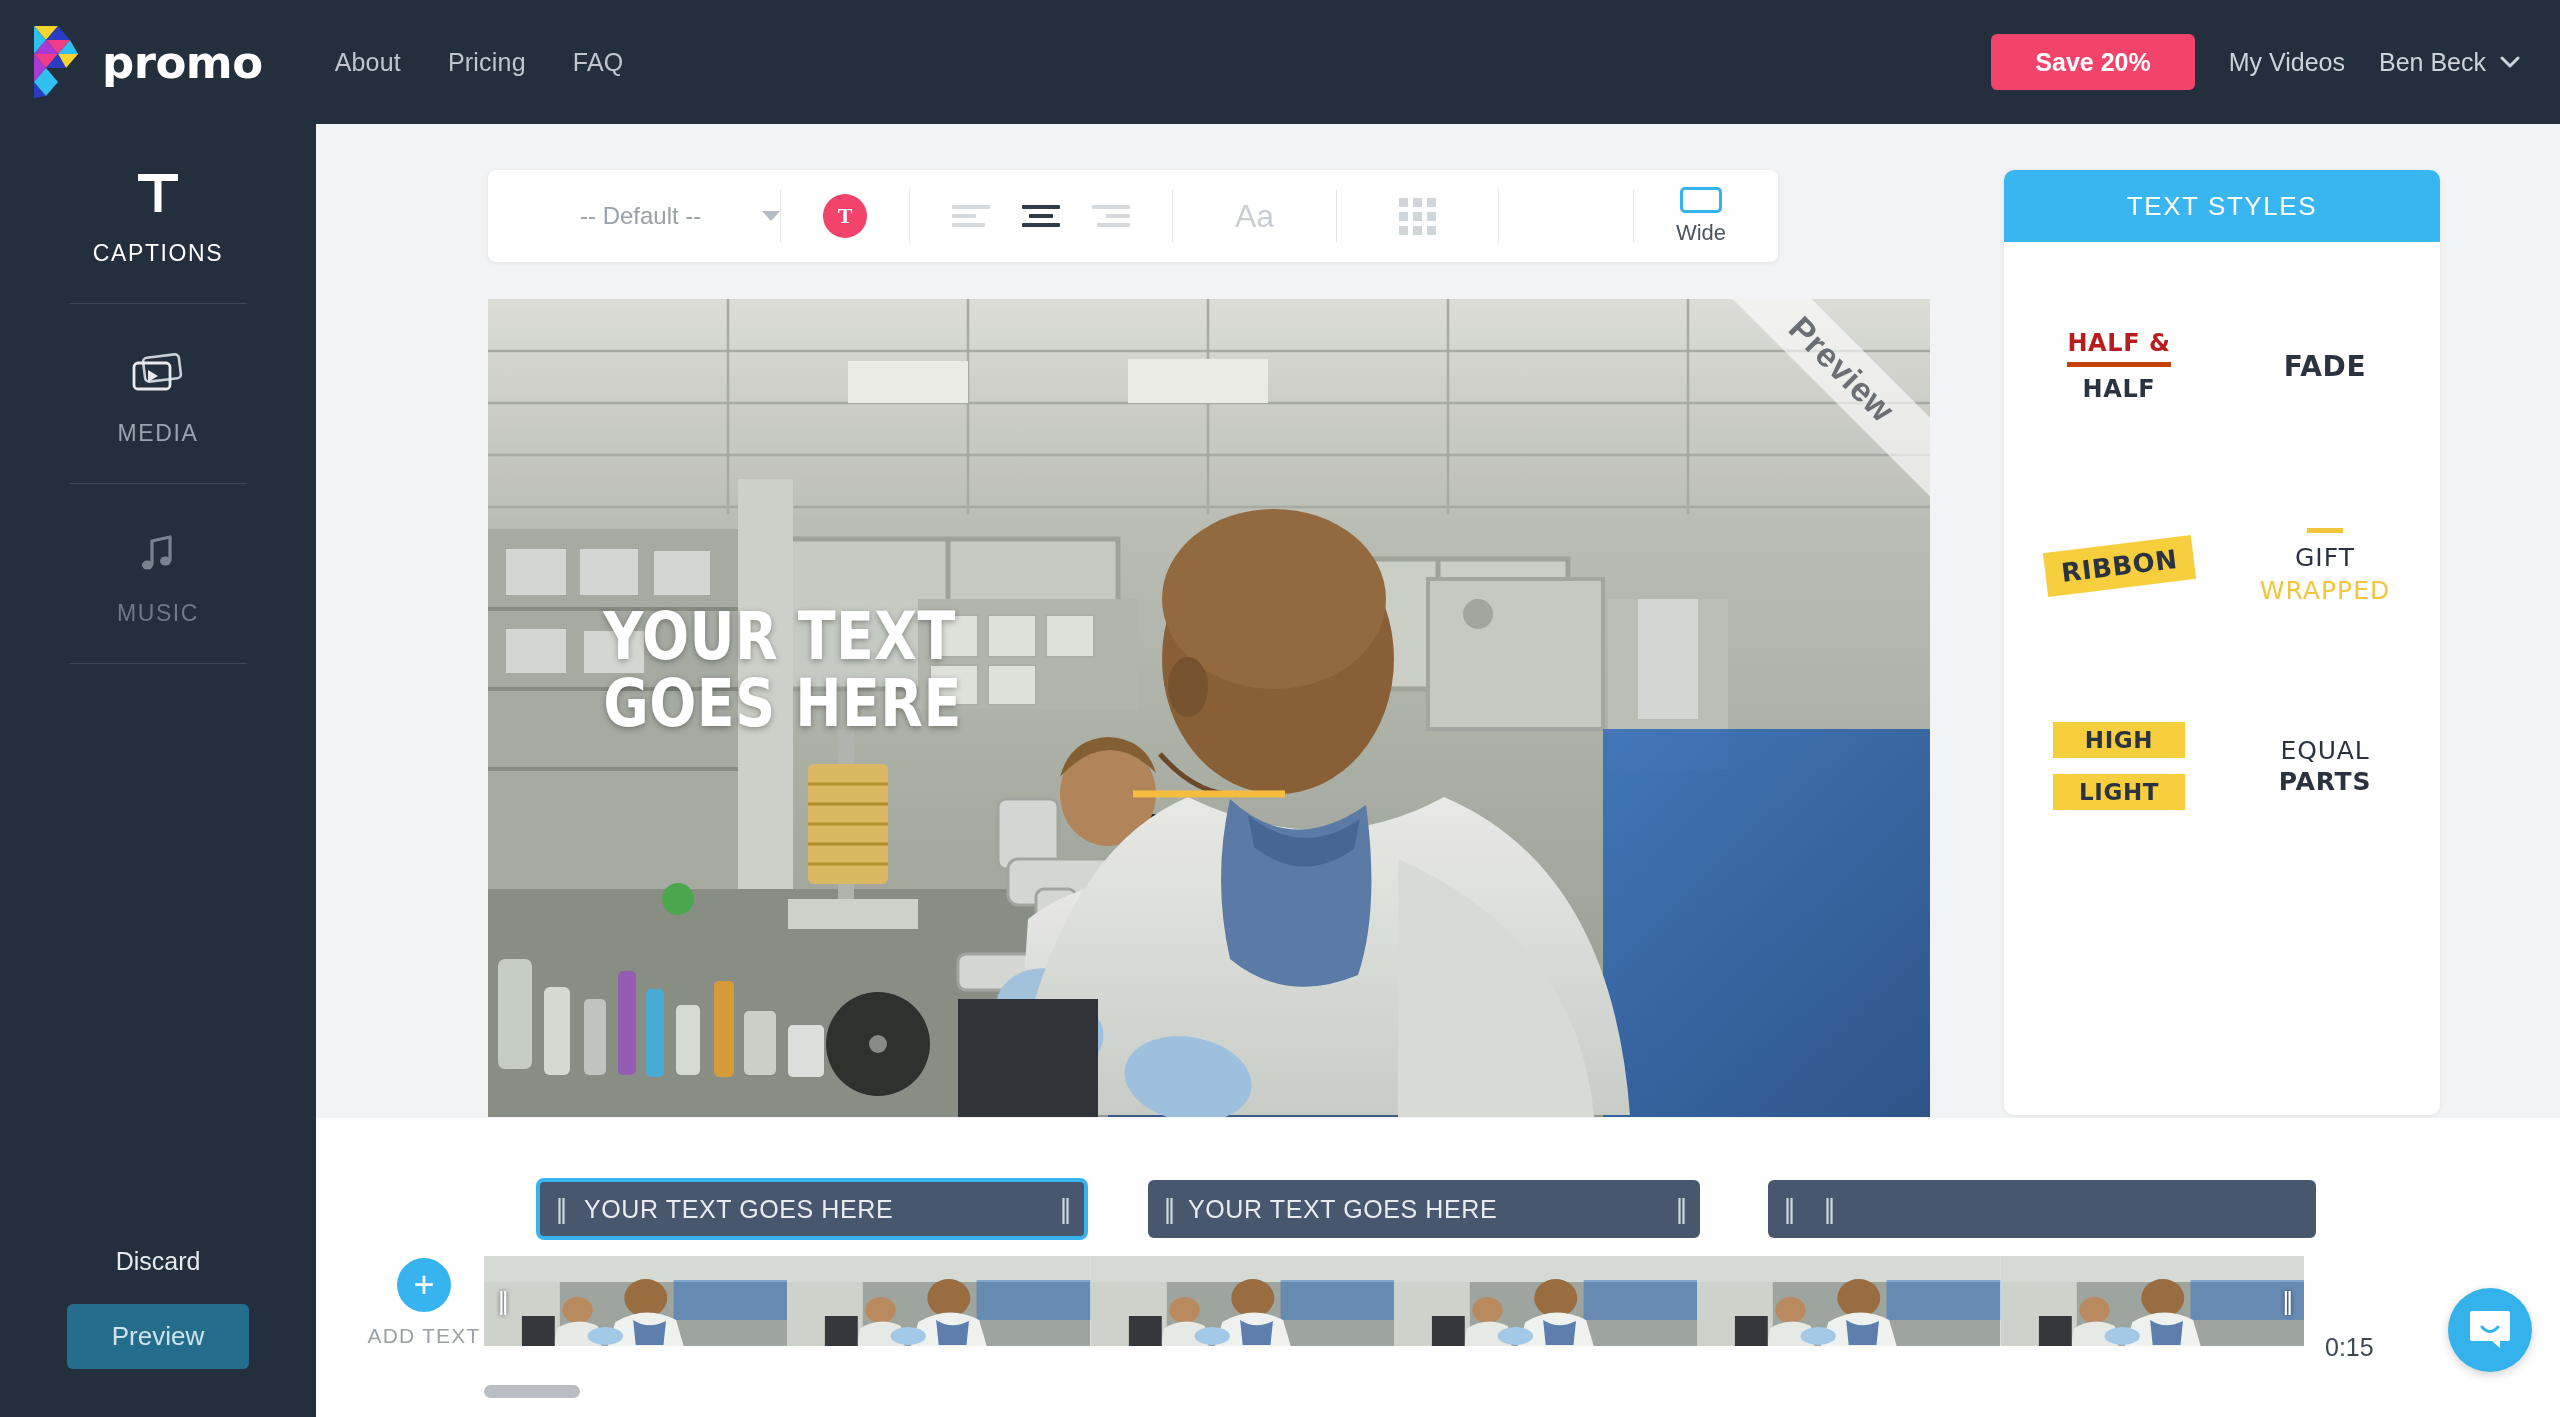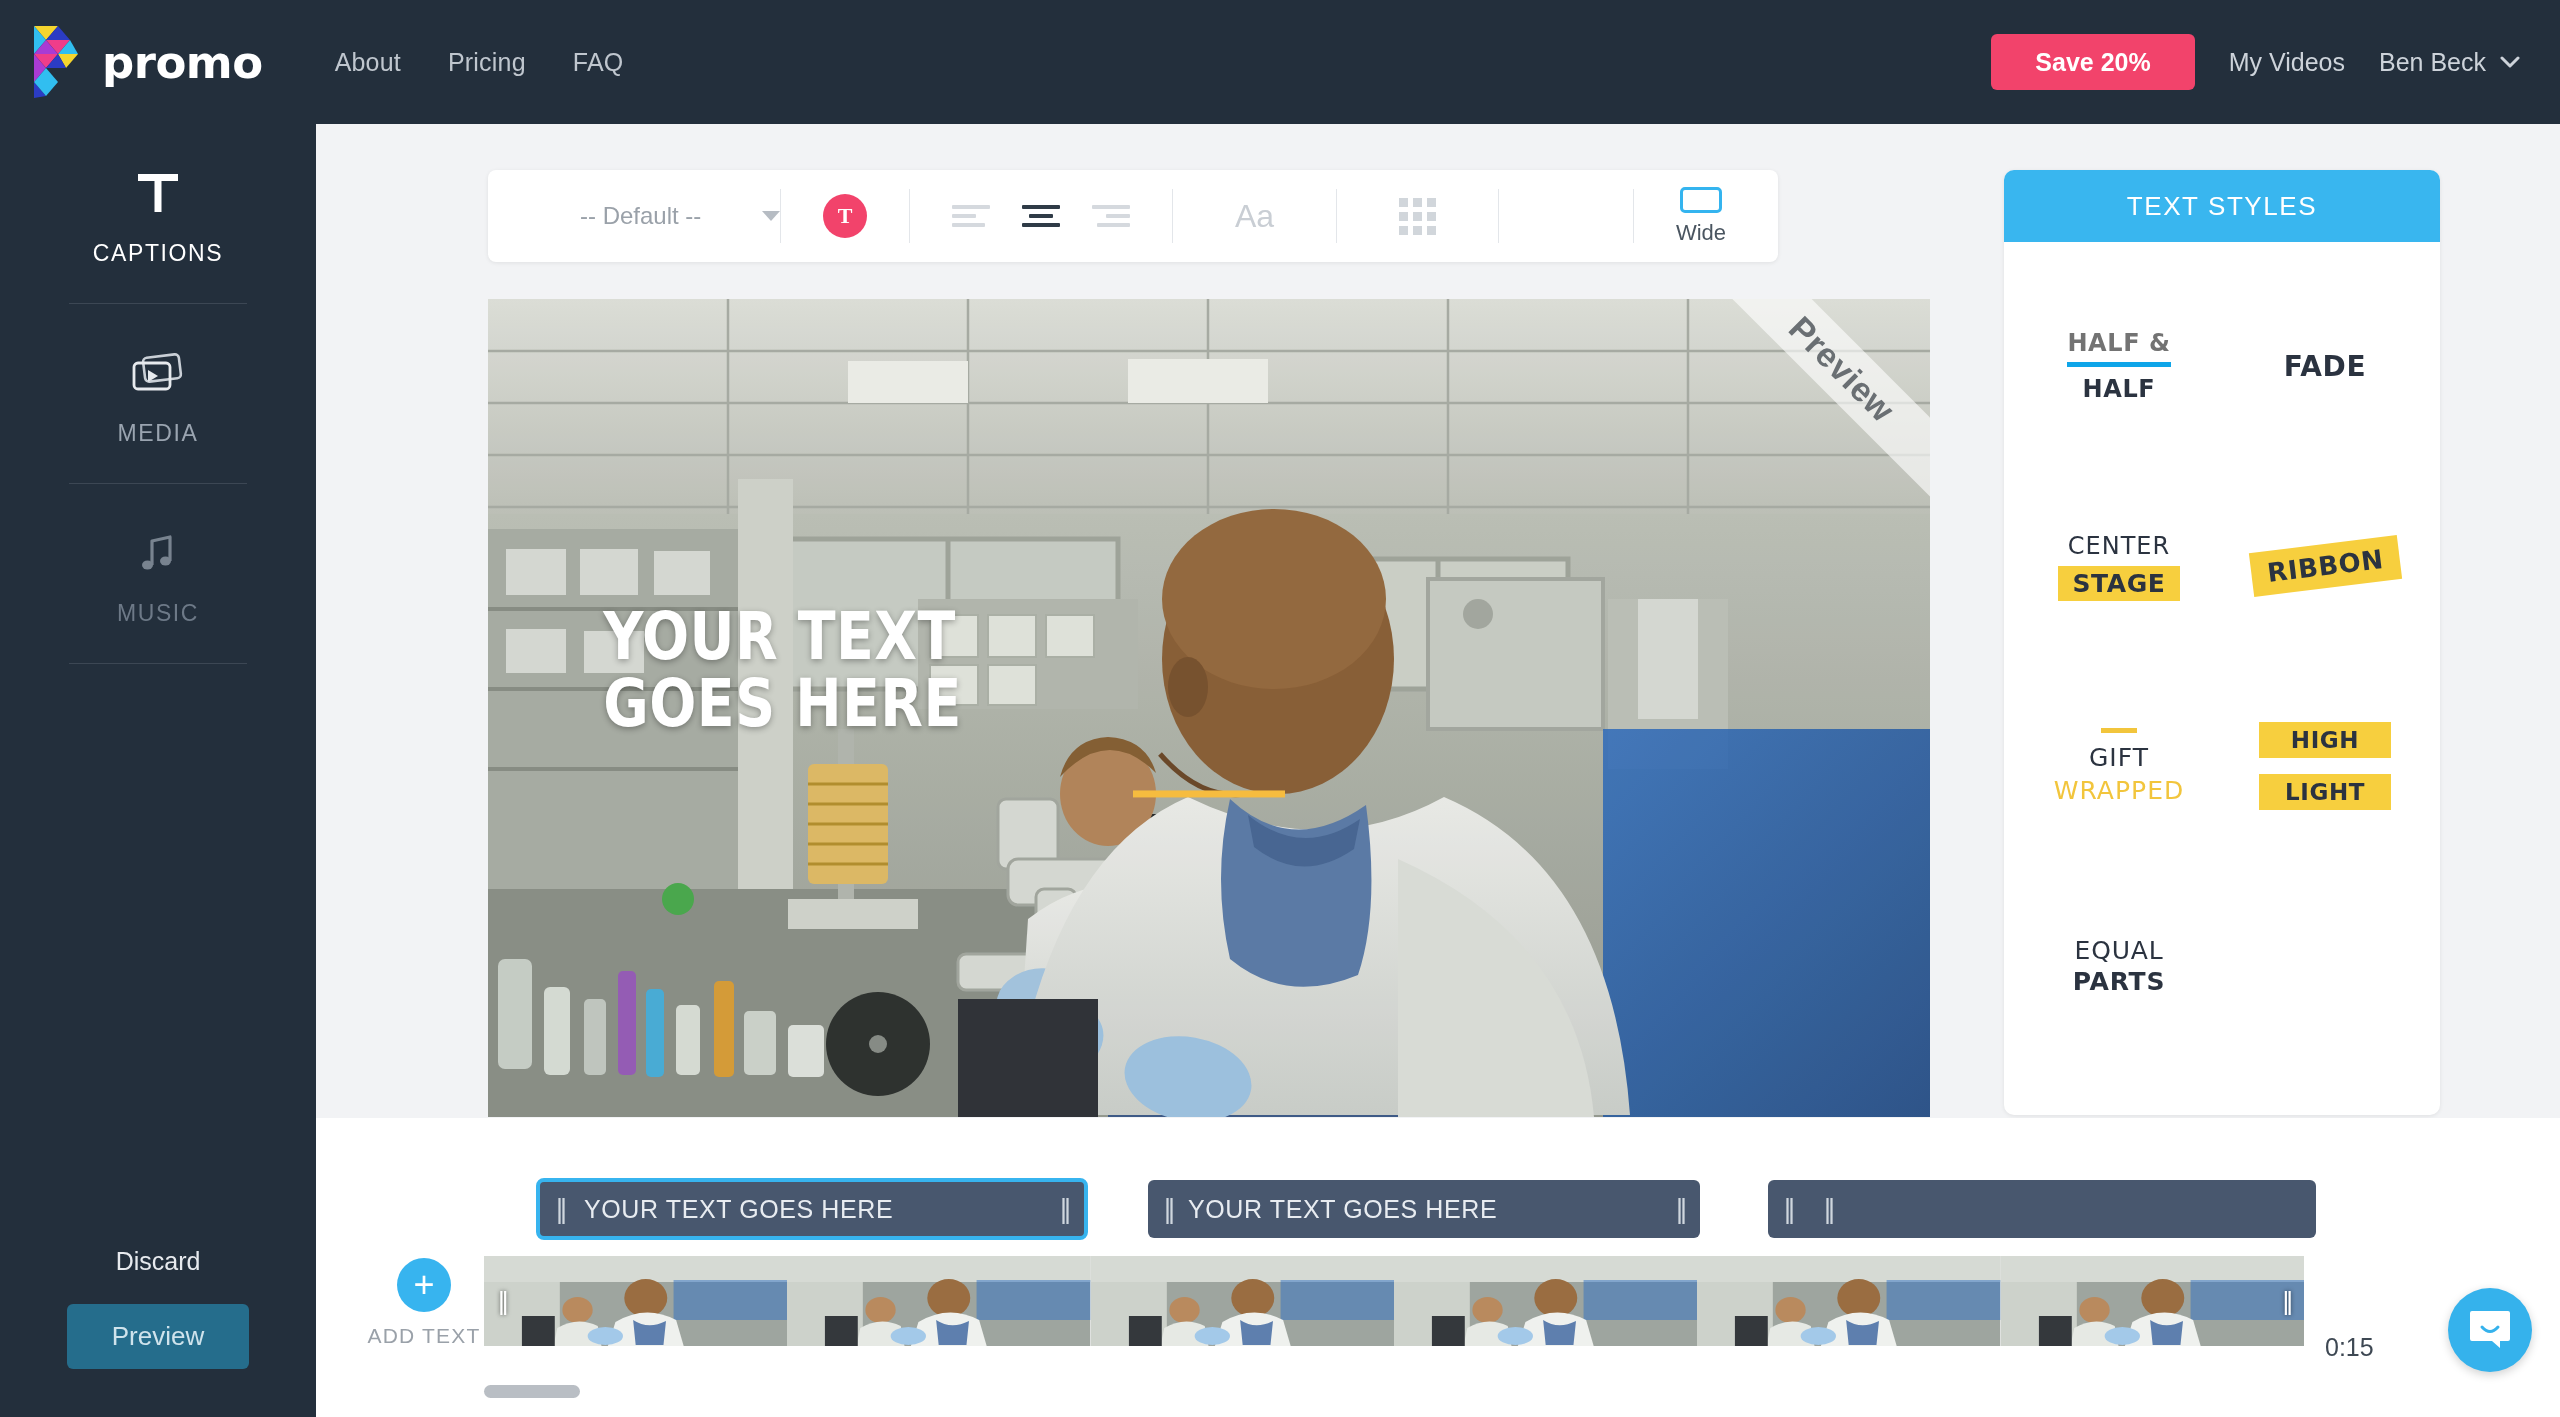--- a/index.html
+++ b/index.html
@@ -157,22 +157,22 @@
   .style-cell .inner { text-align: center; }
   .style-cell.selected .inner {
     border: 3px solid #39b6ef; border-radius: 8px;
     width: 162px; height: 158px; display: flex; align-items: center; justify-content: center;
   }
   .sw { display: inline-block; }
   .s-slip { display: flex; align-items: center; gap: 12px; padding-left: 6px; }
   .s-slip .bar { width: 6px; height: 56px; background: #f7cf3e; }
   .s-slip .txt { text-align: left; font-size: 25px; font-weight: 700; color: #2b3340;
     line-height: 1.22; letter-spacing: .4px; font-family: "DejaVu Sans", sans-serif; }
-  .s-half .top { color: #737373; font-size: 24px; font-weight: 700; letter-spacing: .6px;
-    border-bottom: 5px solid #0ea5e9; padding-bottom: 5px; display:inline-block;
+  .s-half .top { color: #b91c1c; font-size: 24px; font-weight: 700; letter-spacing: .6px;
+    border-bottom: 5px solid #c2410c; padding-bottom: 5px; display:inline-block;
     font-family: "DejaVu Sans", sans-serif; }
   .s-half .bot { color: #2b3340; font-size: 24px; font-weight: 700; margin-top: 8px;
     letter-spacing: .6px; font-family: "DejaVu Sans", sans-serif; }
   .s-fade { font-size: 28px; font-weight: 700; color: #2b3340; letter-spacing: .6px;
     font-family: "DejaVu Sans", sans-serif; }
   .s-stage .top { font-size: 24px; color: #2b3340; letter-spacing: 1px; display:block;
     font-family: "DejaVu Sans", sans-serif; }
   .s-stage .chip { display:inline-block; background: #f7cf3e; color: #2b3340;
     font-size: 25px; font-weight: 800; padding: 3px 14px; margin-top: 6px; letter-spacing: .6px;
     font-family: "DejaVu Sans", sans-serif; }
@@ -550,26 +550,20 @@
           <div class="inner sw s-half">
             <span class="top">HALF &amp;</span>
             <div class="bot">HALF</div>
           </div>
         </div>
 
         <div class="style-cell">
           <div class="inner s-fade">FADE</div>
         </div>
 
-        <div class="style-cell">
-          <div class="inner sw s-stage">
-            <span class="top">CENTER</span>
-            <span class="chip">STAGE</span>
-          </div>
-        </div>
 
         <div class="style-cell">
           <div class="inner sw s-ribbon">
             <span class="chip">RIBBON</span>
           </div>
         </div>
 
         <div class="style-cell">
           <div class="inner sw s-gift">
             <div class="dash"></div>

